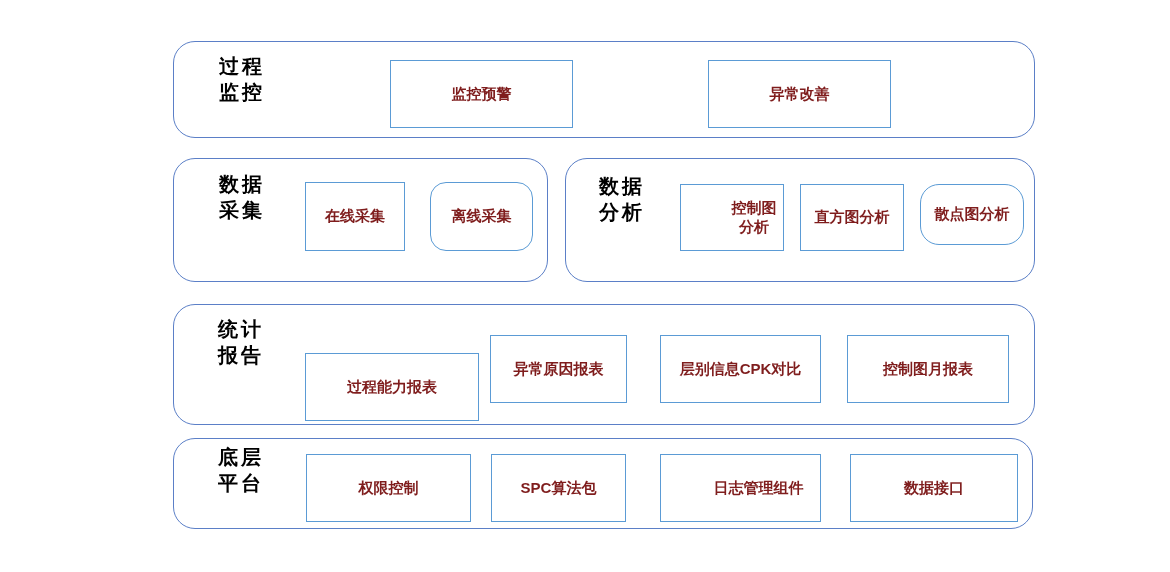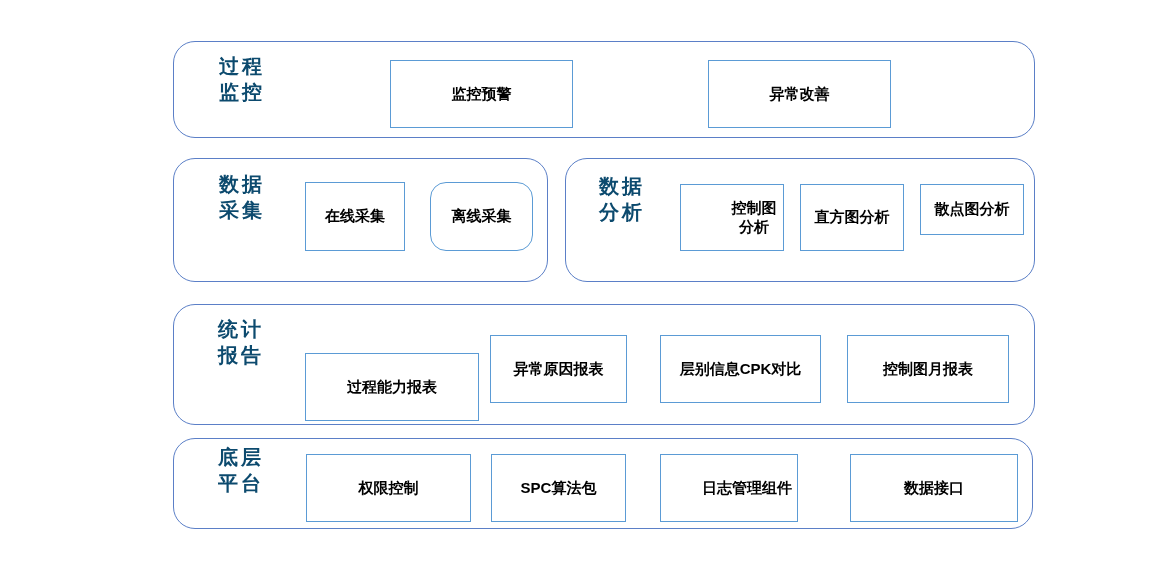--- a/index.html
+++ b/index.html
@@ -24,60 +24,60 @@
   #layer-statistical-report{left:173px;top:304px;width:862px;height:121px;}
   #layer-base-platform    {left:173px;top:438px;width:860px;height:91px;}
 
   .layer-title{
     position:absolute;
     font-family:"Liberation Serif","DejaVu Serif",serif;
     font-weight:700;
     font-size:20px;
     line-height:26px;
     letter-spacing:3px;
-    color:#0c4a6e;
+    color:#000000;
     white-space:nowrap;
   }
   #layer-process-monitoring .layer-title{left:45px;top:11px;}
   #layer-data-collection   .layer-title{left:45px;top:12px;}
   #layer-data-analysis     .layer-title{left:33px;top:14px;}
   #layer-statistical-report .layer-title{left:44px;top:11px;}
   #layer-base-platform     .layer-title{left:44px;top:5px;}
 
   .module{
     position:absolute;
     border:1.4px solid var(--module-border);
     box-sizing:border-box;
     display:flex;align-items:center;justify-content:center;
     font-family:"Liberation Sans","DejaVu Sans",sans-serif;
     font-weight:700;
     font-size:15px;
-    color:#000000;
+    color:#7f1d1d;
     text-align:center;
     background:#ffffff;
   }
   
   #mod-monitoring-alert      {left:216px;top:18px;width:183px;height:68px;}
   #mod-abnormal-improvement  {left:534px;top:18px;width:183px;height:68px;}
   
   #mod-online-collection     {left:131px;top:23px;width:100px;height:69px;}
   #mod-offline-collection    {left:256px;top:23px;width:103px;height:69px;border-radius:16px;}
   
   #mod-control-chart-analysis{left:114px;top:25px;width:104px;height:67px;padding-left:44px;}
   #mod-histogram-analysis    {left:234px;top:25px;width:104px;height:67px;}
-  #mod-scatter-plot-analysis {left:354px;top:25px;width:104px;height:51px;}
+  #mod-scatter-plot-analysis {left:354px;top:25px;width:104px;height:61px;border-radius:19px;}
   
   #mod-process-capability-report{left:131px;top:48px;width:174px;height:68px;}
   #mod-abnormal-cause-report    {left:316px;top:30px;width:137px;height:68px;}
   #mod-cpk-comparison           {left:486px;top:30px;width:161px;height:68px;}
   #mod-control-chart-monthly-report{left:673px;top:30px;width:162px;height:68px;}
   
   #mod-permission-control       {left:132px;top:15px;width:165px;height:68px;}
   #mod-spc-algorithm-package    {left:317px;top:15px;width:135px;height:68px;}
-  #mod-log-management-component {left:486px;top:15px;width:138px;height:68px;padding-left:36px;}
+  #mod-log-management-component {left:486px;top:15px;width:161px;height:68px;padding-left:36px;}
   #mod-data-interface           {left:676px;top:15px;width:168px;height:68px;}
 </style>
 </head>
 <body>
 
 <div class="layer" id="layer-process-monitoring">
   <div class="layer-title">
     <div>过程</div>
     <div>监控</div>
   </div>

